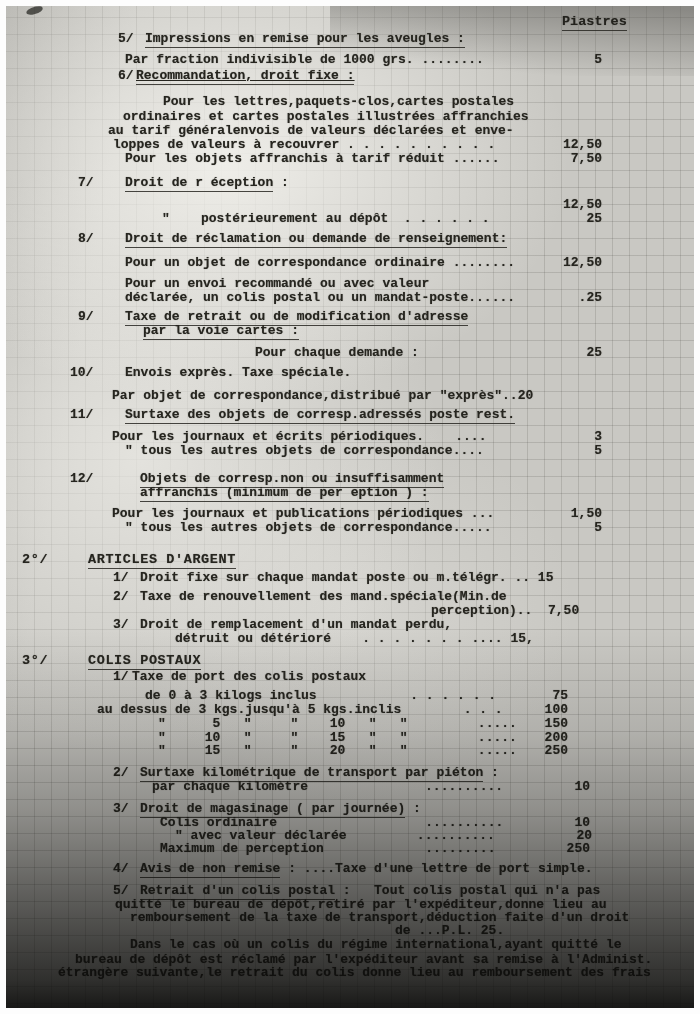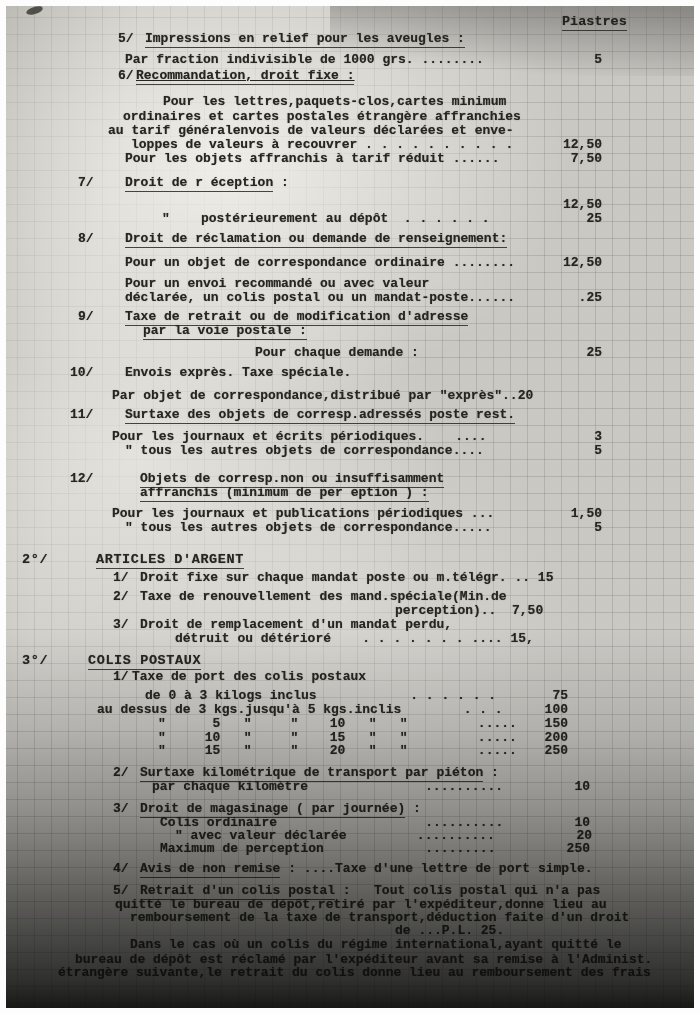--- a/index.html
+++ b/index.html
@@ -69,41 +69,41 @@
   <div class="grid-layer"></div>
   <div class="wash"></div>
   <div class="shade-topright"></div>
   <div class="mark"></div>
 
   <div class="piastres u">Piastres</div>
 
   <div id="doc-lines">
       <div class="line" style="top: 32px;">
         <span class="num" style="left: 118px;">5/</span>
-        <span class="text" style="left: 145px;"><span class="u">Impressions en relief pour les aveugles :</span></span>
+        <span class="text" style="left: 145px;"><span class="u">Impressions en remise pour les aveugles :</span></span>
       </div>
       <div class="line" style="top: 53px;">
         <span class="text" style="left: 125px;">Par fraction indivisible de 1000 grs. ........</span>
         <span class="price" style="left: 602px;">5</span>
       </div>
       <div class="line" style="top: 69px;">
         <span class="num" style="left: 118px;">6/</span>
         <span class="text" style="left: 136px; text-decoration: underline;"><span class="u">Recommandation, droit fixe :</span></span>
       </div>
       <div class="line" style="top: 95px;">
-        <span class="text" style="left: 163px;">Pour les lettres,paquets-clos,cartes minimum</span>
+        <span class="text" style="left: 163px;">Pour les lettres,paquets-clos,cartes postales</span>
       </div>
       <div class="line" style="top: 110px;">
-        <span class="text" style="left: 123px;">ordinaires et cartes postales étrangère affranchies</span>
+        <span class="text" style="left: 123px;">ordinaires et cartes postales illustrées affranchies</span>
       </div>
       <div class="line" style="top: 124px;">
         <span class="text" style="left: 108px;">au tarif généralenvois de valeurs déclarées et enve-</span>
       </div>
       <div class="line" style="top: 138px;">
-        <span class="text" style="left: 113px; margin-left: 18px;">loppes de valeurs à recouvrer . . . . . . . . . .</span>
+        <span class="text" style="left: 113px;">loppes de valeurs à recouvrer . . . . . . . . . .</span>
         <span class="price" style="left: 602px;">12,50</span>
       </div>
       <div class="line" style="top: 152px;">
         <span class="text" style="left: 125px;">Pour les objets affranchis à tarif réduit ......</span>
         <span class="price" style="left: 602px;">7,50</span>
       </div>
       <div class="line" style="top: 176px;">
         <span class="num" style="left: 78px;">7/</span>
         <span class="text" style="left: 125px;"><span class="u">Droit de r éception</span> :</span>
       </div>
@@ -127,21 +127,21 @@
       </div>
       <div class="line" style="top: 291px;">
         <span class="text" style="left: 125px;">déclarée, un colis postal ou un mandat-poste......</span>
         <span class="price" style="left: 602px;">.25</span>
       </div>
       <div class="line" style="top: 310px;">
         <span class="num" style="left: 78px;">9/</span>
         <span class="text" style="left: 125px;"><span class="u">Taxe de retrait ou de modification d'adresse</span></span>
       </div>
       <div class="line" style="top: 324px;">
-        <span class="text" style="left: 143px;"><span class="u">par la voie postale :</span></span>
+        <span class="text" style="left: 143px;"><span class="u">par la voie cartes :</span></span>
       </div>
       <div class="line" style="top: 346px;">
         <span class="text" style="left: 255px;">Pour chaque demande :</span>
         <span class="price" style="left: 602px;">25</span>
       </div>
       <div class="line" style="top: 366px;">
         <span class="num" style="left: 70px;">10/</span>
         <span class="text" style="left: 125px;">Envois exprès. Taxe spéciale.</span>
       </div>
       <div class="line" style="top: 389px;">
@@ -169,31 +169,31 @@
       <div class="line" style="top: 507px;">
         <span class="text" style="left: 112px;">Pour les journaux et publications périodiques ...</span>
         <span class="price" style="left: 602px;">1,50</span>
       </div>
       <div class="line" style="top: 521px;">
         <span class="text" style="left: 125px;">" tous les autres objets de correspondance.....</span>
         <span class="price" style="left: 602px;">5</span>
       </div>
       <div class="line major" style="top: 553px;">
         <span class="num" style="left: 22px;">2°/</span>
-        <span class="text" style="left: 96px;"><span class="u">ARTICLES D'ARGENT</span></span>
+        <span class="text" style="left: 88px;"><span class="u">ARTICLES D'ARGENT</span></span>
       </div>
       <div class="line" style="top: 571px;">
         <span class="num" style="left: 113px;">1/</span>
         <span class="text" style="left: 140px;">Droit fixe sur chaque mandat poste ou m.télégr. .. 15</span>
       </div>
       <div class="line" style="top: 590px;">
         <span class="num" style="left: 113px;">2/</span>
         <span class="text" style="left: 140px;">Taxe de renouvellement des mand.spéciale(Min.de</span>
       </div>
-      <div class="line" style="top: 604px;">
+      <div class="line" style="top: 604px; margin-left: 36px;">
         <span class="text" style="left: 395px;">perception)..  7,50</span>
       </div>
       <div class="line" style="top: 618px;">
         <span class="num" style="left: 113px;">3/</span>
         <span class="text" style="left: 140px; text-align: center;">Droit de remplacement d'un mandat perdu,</span>
       </div>
       <div class="line" style="top: 632px;">
         <span class="text" style="left: 175px;">détruit ou détérioré    . . . . . . . .... 15,</span>
       </div>
       <div class="line major" style="top: 654px;">

